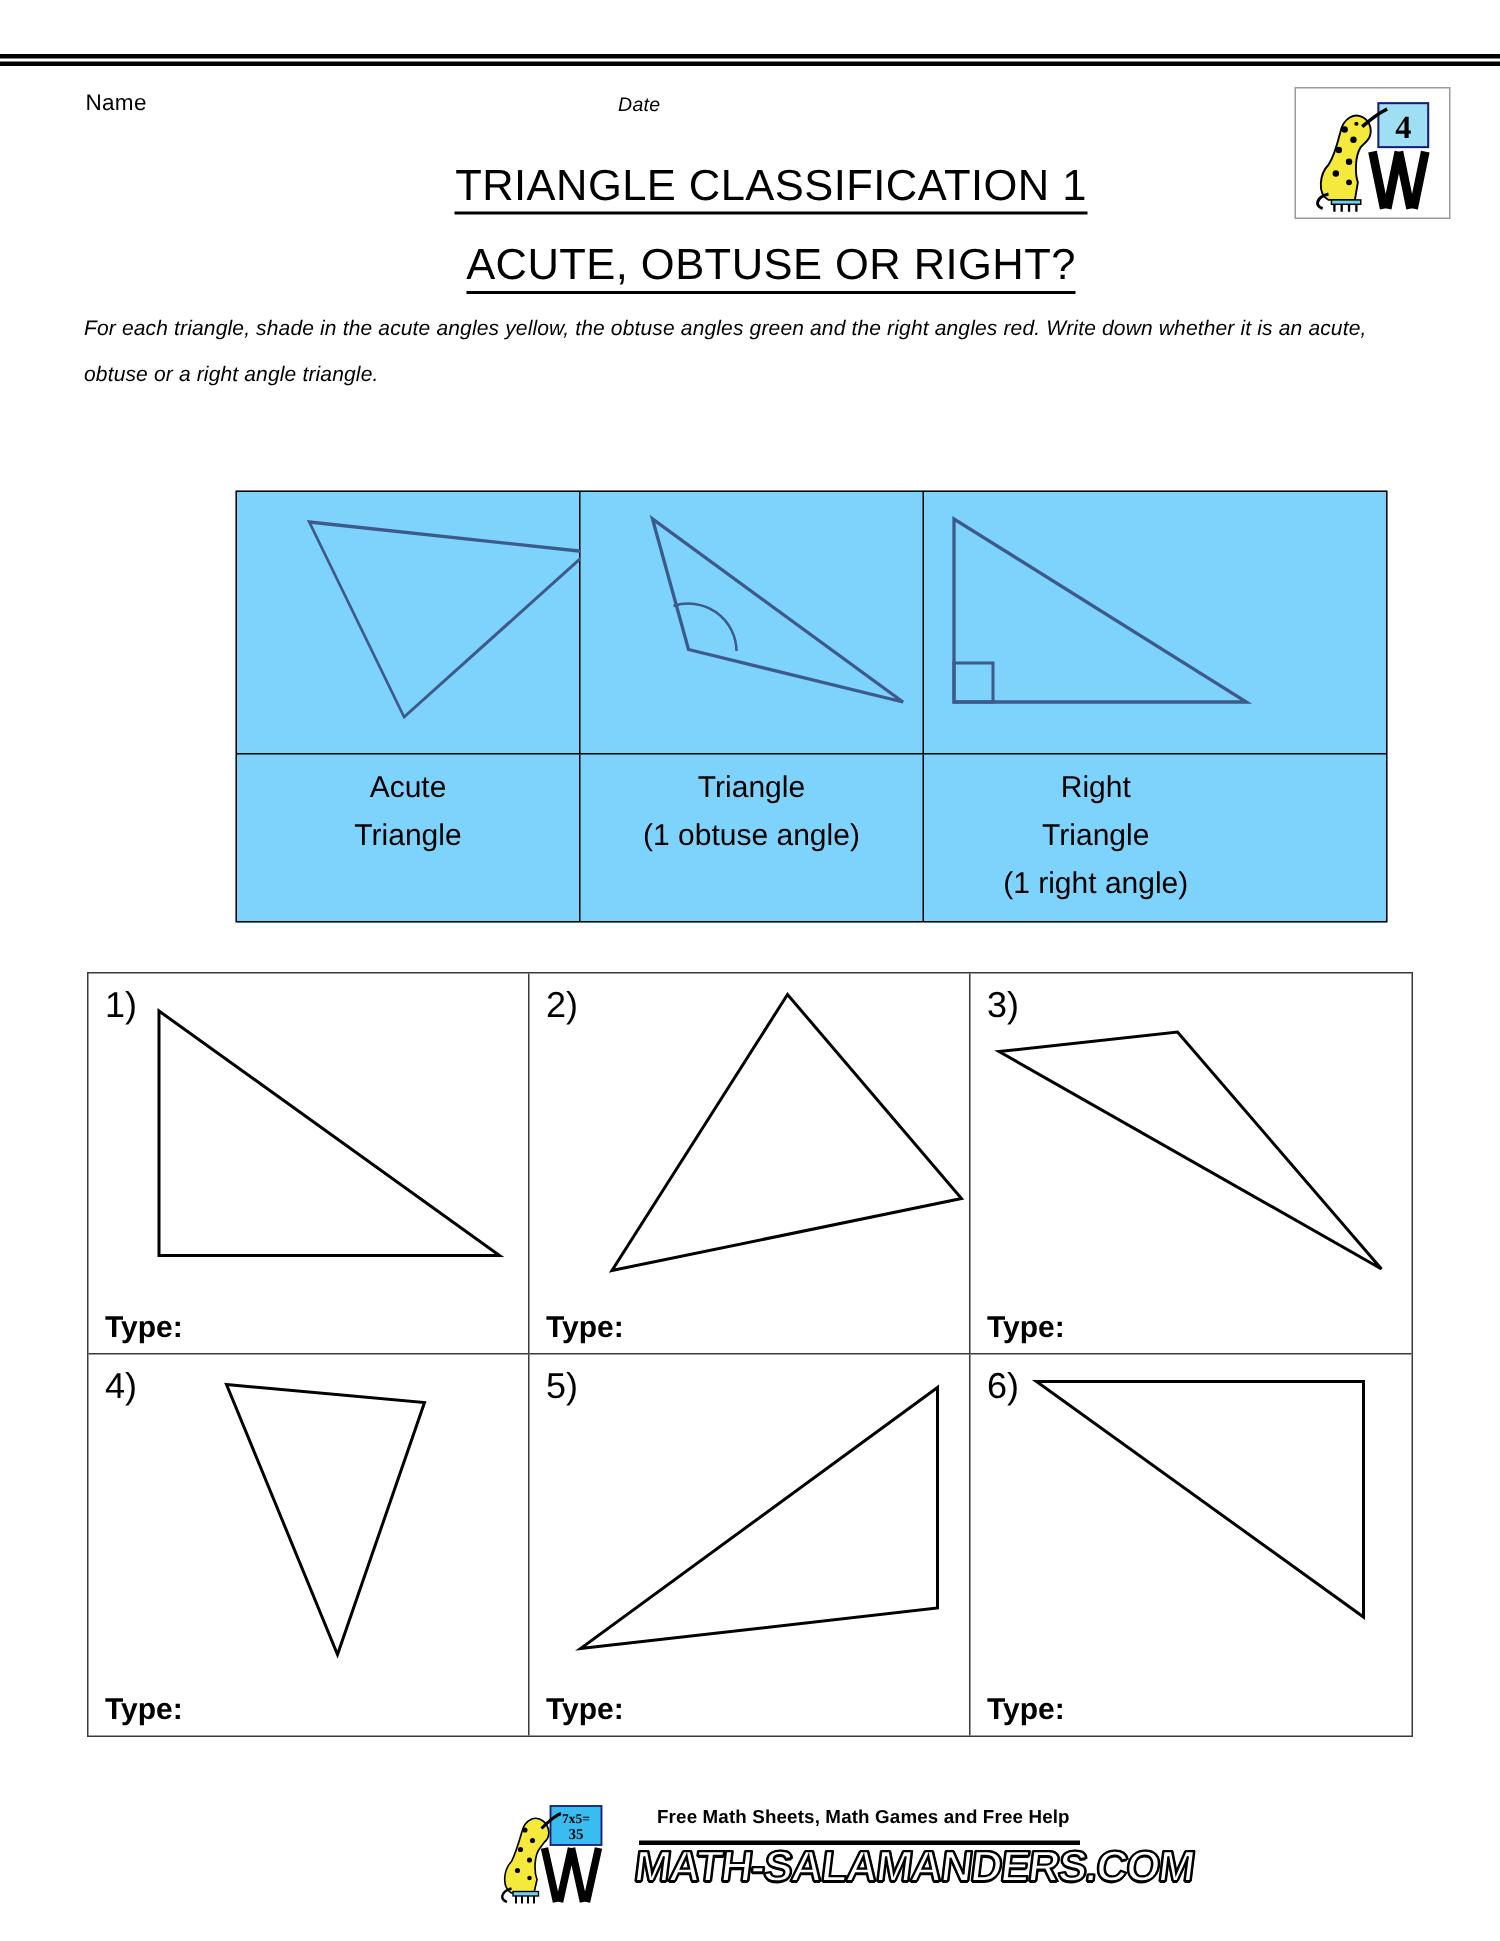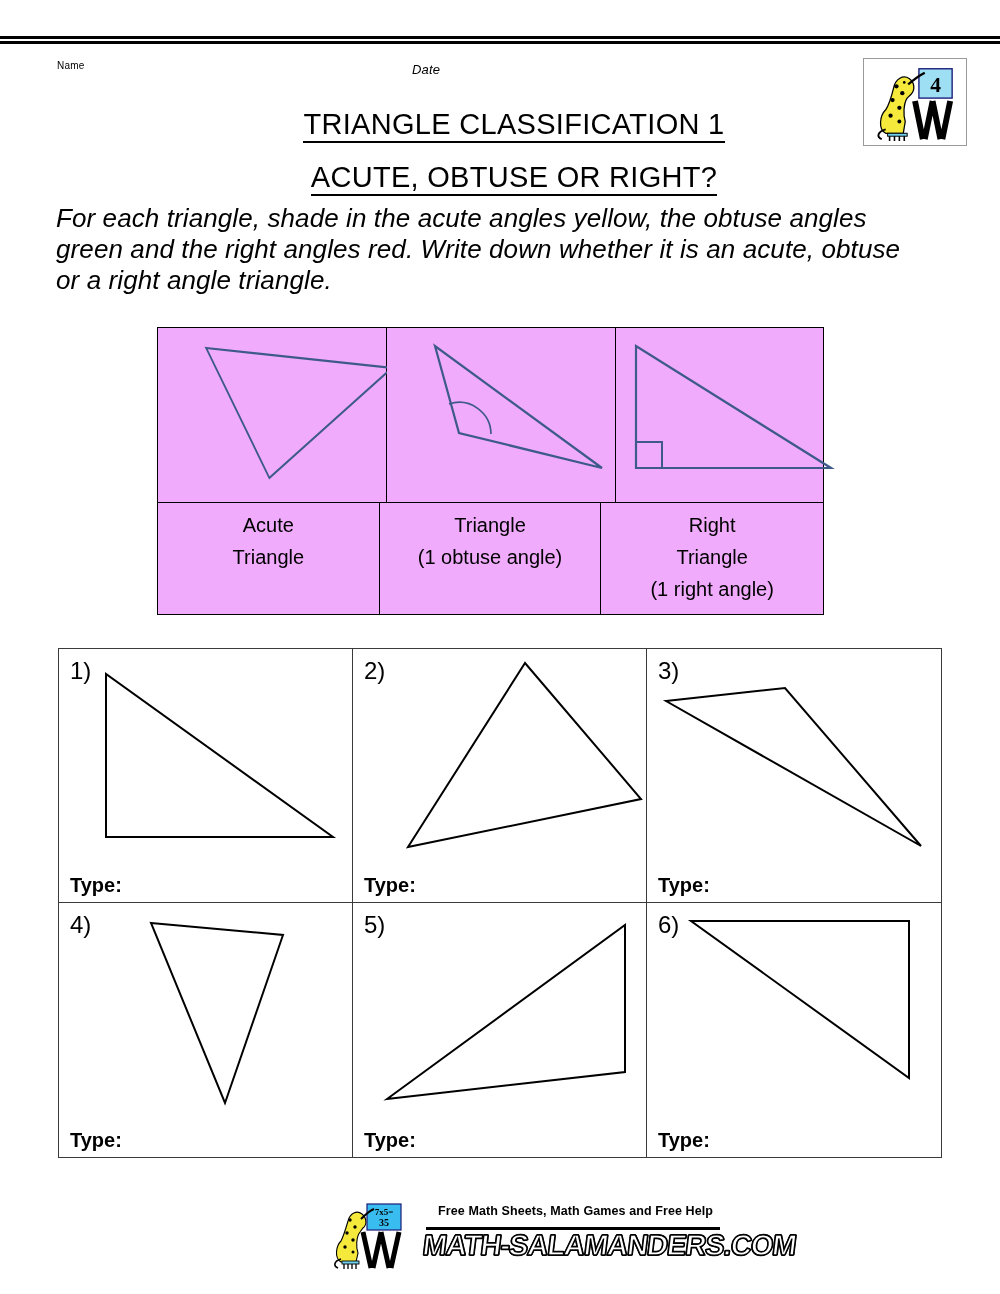--- a/index.html
+++ b/index.html
@@ -27,21 +27,21 @@
     position: absolute;
     left: 0; top: 41px;
     width: 1000px; height: 3px;
     background: #000;
   }
 
   
   .name-label {
     position: absolute;
     left: 57px; top: 60px;
-    font-size: 10px;
+    font-size: 15px;
     letter-spacing: .2px;
   }
   .date-label {
     position: absolute;
     left: 412px; top: 62px;
     font-size: 13px;
     letter-spacing: .2px;
     font-style: italic;
   }
 
@@ -70,35 +70,35 @@
   .title-1 span, .title-2 span {
     border-bottom: 2px solid #000;
     padding-bottom: 1px;
   }
 
   
   .instructions {
     position: absolute;
     left: 56px; top: 203px;
     width: 868px;
-    font-size: 26px;
+    font-size: 14px;
     font-style: italic;
     line-height: 31px;
     letter-spacing: .1px;
   }
 
   
   .example-table {
     position: absolute;
     left: 157px; top: 327px;
-    width: 667px;
+    width: 768px;
     border: 1px solid #000;
     border-collapse: collapse;
     box-sizing: border-box;
-    background: #f0abfc;
+    background: #7dd3fc;
   }
   .example-table .row { display: flex; }
   .example-table .cell-shape {
     width: 229px;
     height: 174px;
     border-right: 1px solid #000;
     box-sizing: border-box;
     position: relative;
   }
   .example-table .cell-shape:last-child { border-right: none; }

